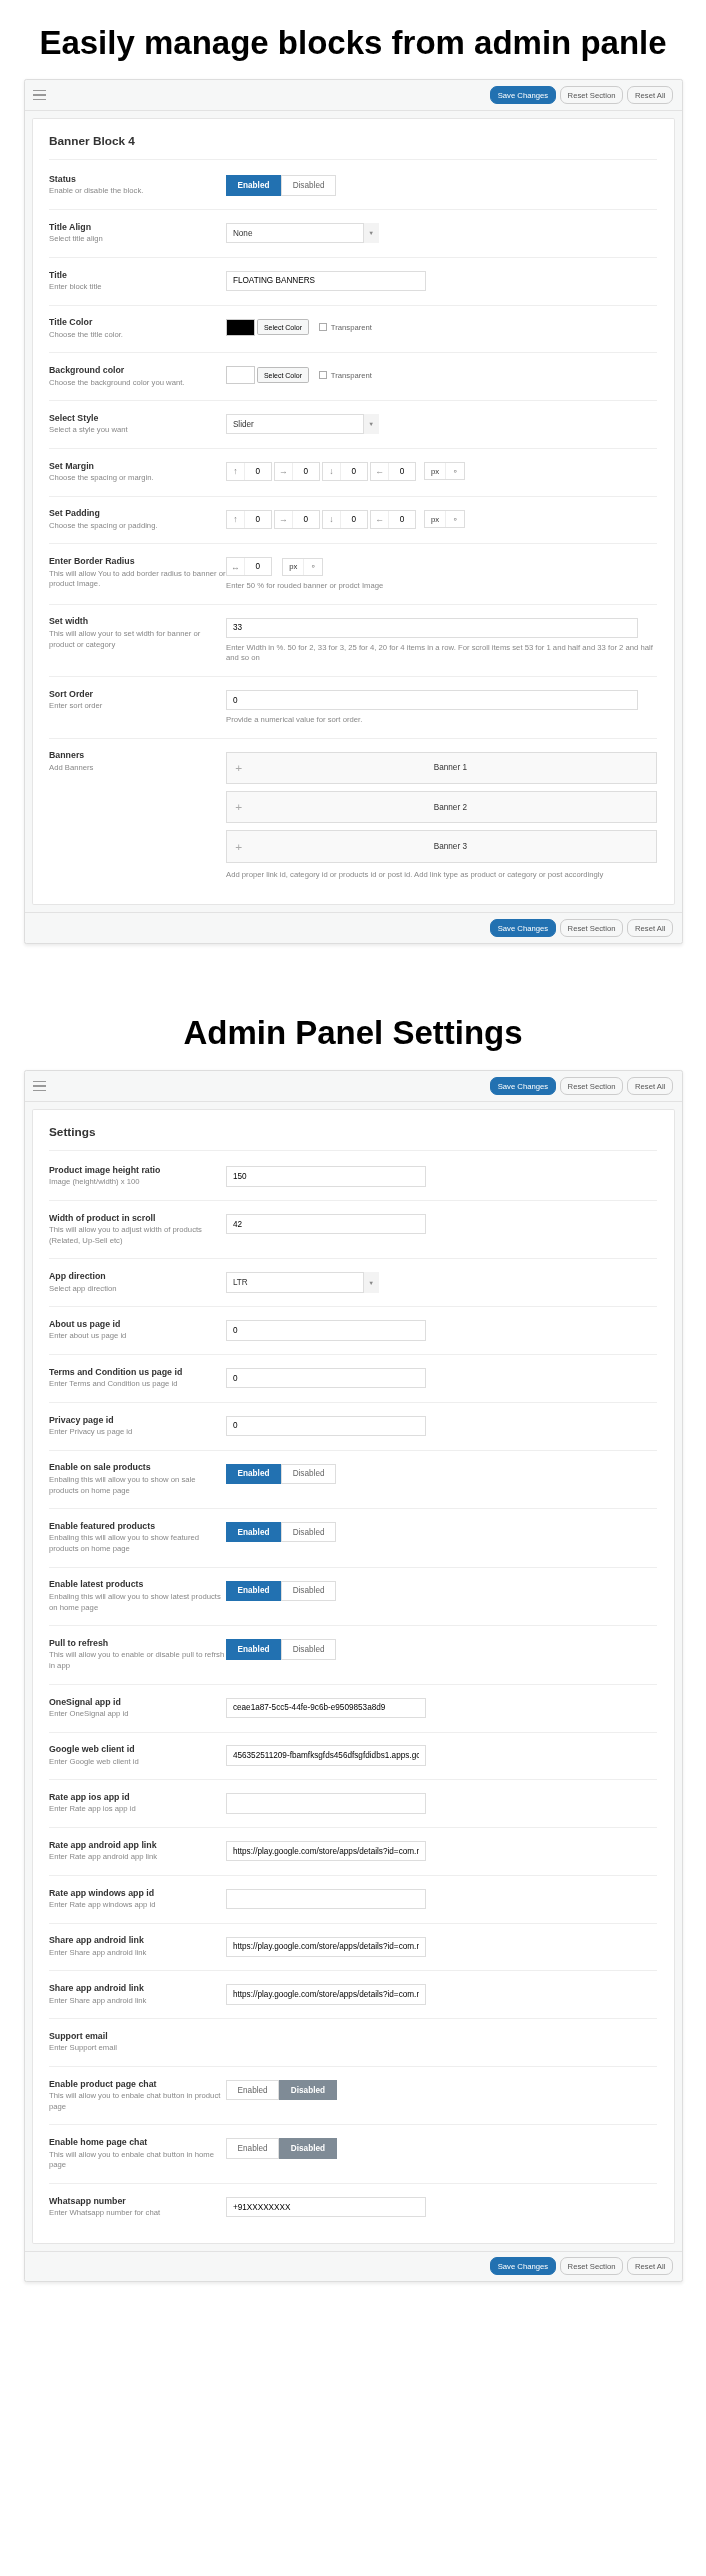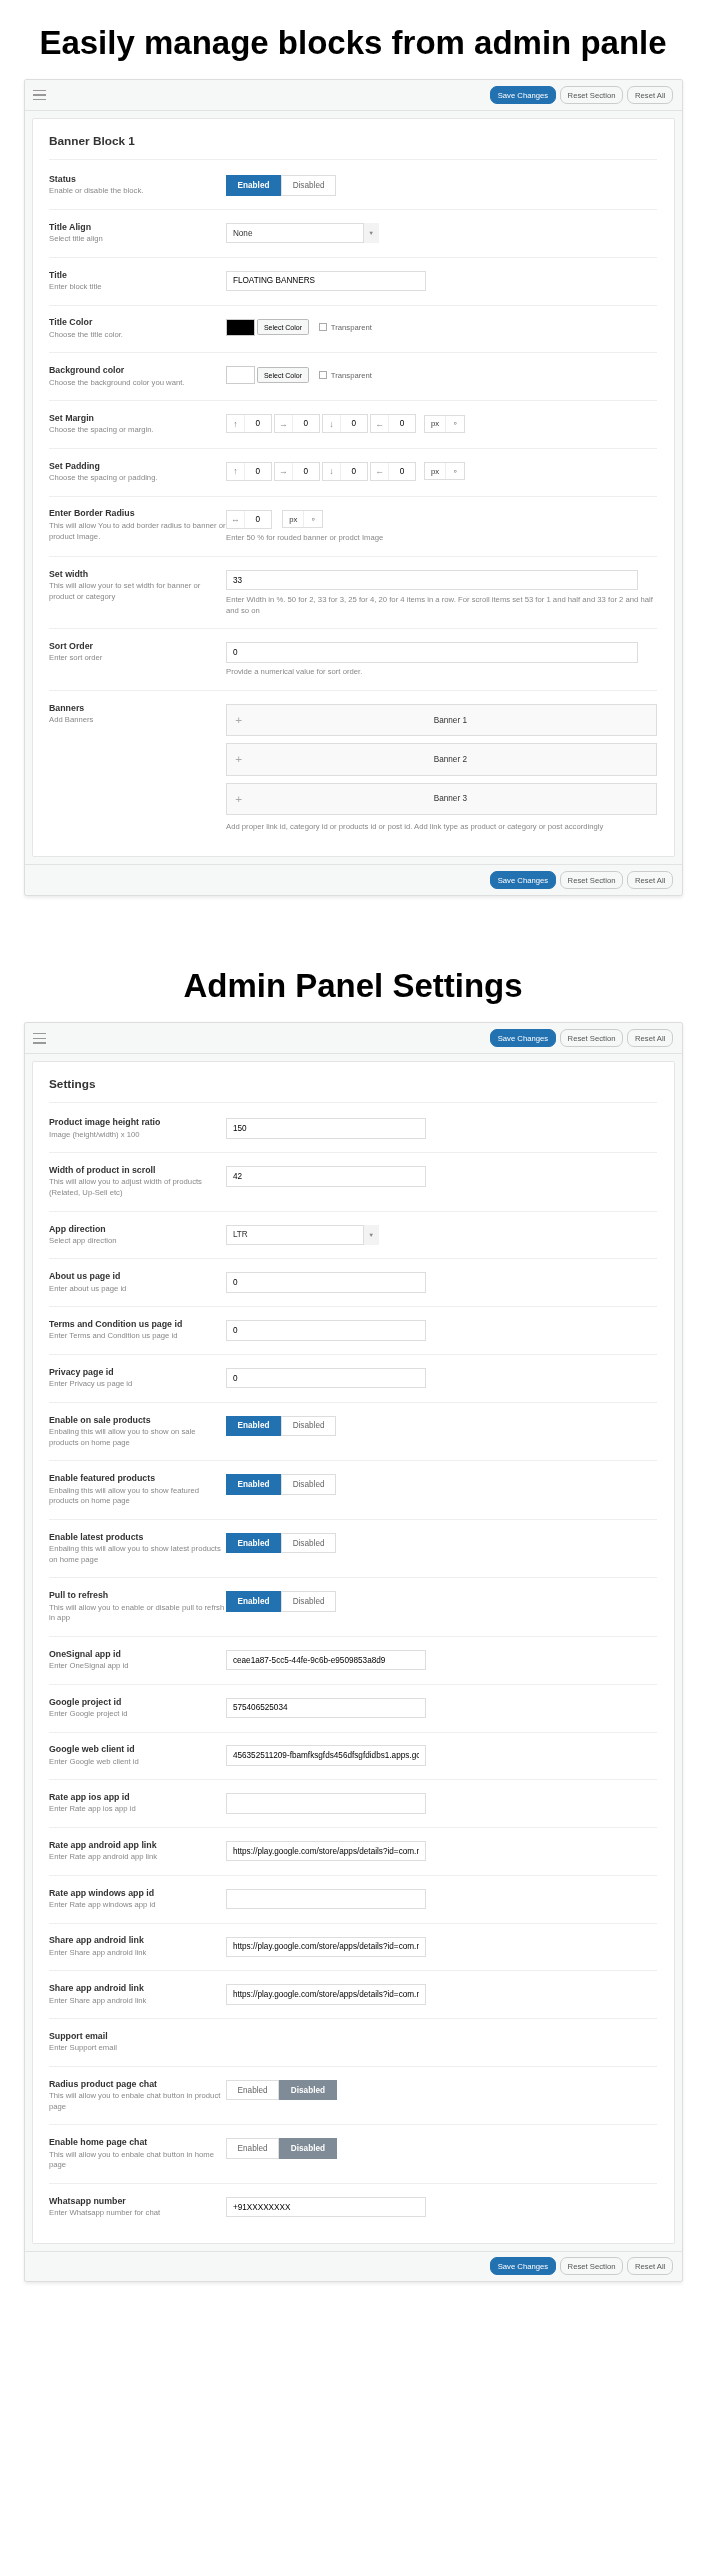--- a/index.html
+++ b/index.html
@@ -65,21 +65,21 @@
           <span></span>
           <span></span>
         </div>
     </div>
     <button class="btn btn-primary btn-sm">Save Changes</button>
     <button class="btn btn-sm">Reset Section</button>
     <button class="btn btn-sm">Reset All</button>
   </div>
 
   <div class="panel-body">
-    <div class="panel-title">Banner Block 1</div>
+    <div class="panel-title">Banner Block 4</div>
 
     <div class="field">
       <div class="field-label">
         <div class="lbl">Status</div>
         <div class="desc">Enable or disable the block.</div>
       </div>
       <div class="field-control">
         <div class="toggle-group">
           <div class="toggle-btn active">Enabled</div>
           <div class="toggle-btn">Disabled</div>
@@ -137,20 +137,32 @@
           <div class="swatch swatch-white"></div>
           <button class="btn-selectcolor">Select Color</button>
           <span class="cb-line">
               <span class="cb"></span>
               <span>Transparent</span>
             </span>
         </div>
       </div>
     </div>
 
+    <div class="field">
+      <div class="field-label">
+        <div class="lbl">Select Style</div>
+        <div class="desc">Select a style you want</div>
+      </div>
+      <div class="field-control">
+        <div class="select">
+          <div class="select-box">Slider</div>
+          <div class="select-caret">▼</div>
+        </div>
+      </div>
+    </div>
 
     <div class="field">
       <div class="field-label">
         <div class="lbl">Set Margin</div>
         <div class="desc">Choose the spacing or margin.</div>
       </div>
       <div class="field-control">
         <div class="spacing">
           <div class="spc">
               <div class="ic">↑</div>
@@ -391,27 +403,20 @@
     </div>
 
     <div class="field">
       <div class="field-label">
           <div class="lbl">OneSignal app id</div>
           <div class="desc">Enter OneSignal app id</div>
         </div>
       <div class="field-control"><input type="text" class="input-wide" value="ceae1a87-5cc5-44fe-9c6b-e9509853a8d9" style=""></div>
     </div>
 
-    <div class="field">
-      <div class="field-label">
-          <div class="lbl">Google project id</div>
-          <div class="desc">Enter Google project id</div>
-        </div>
-      <div class="field-control"><input type="text" class="input-wide" value="575406525034" style=""></div>
-    </div>
 
     <div class="field">
       <div class="field-label">
           <div class="lbl">Google web client id</div>
           <div class="desc">Enter Google web client id</div>
         </div>
       <div class="field-control"><input type="text" class="input-wide" value="456352511209-fbamfksgfds456dfsgfdidbs1.apps.gc" style=""></div>
     </div>
 
     <div class="field">
@@ -456,21 +461,21 @@
 
     <div class="field">
       <div class="field-label">
           <div class="lbl">Support email</div>
           <div class="desc">Enter Support email</div>
         </div>
     </div>
 
     <div class="field">
       <div class="field-label">
-          <div class="lbl">Radius product page chat</div>
+          <div class="lbl">Enable product page chat</div>
           <div class="desc">This will allow you to enbale chat button in product page</div>
         </div>
       <div class="field-control"><div class="toggle-group">
             <div class="toggle-btn">Enabled</div>
             <div class="toggle-btn active-grey">Disabled</div>
           </div></div>
     </div>
 
     <div class="field">
       <div class="field-label">

